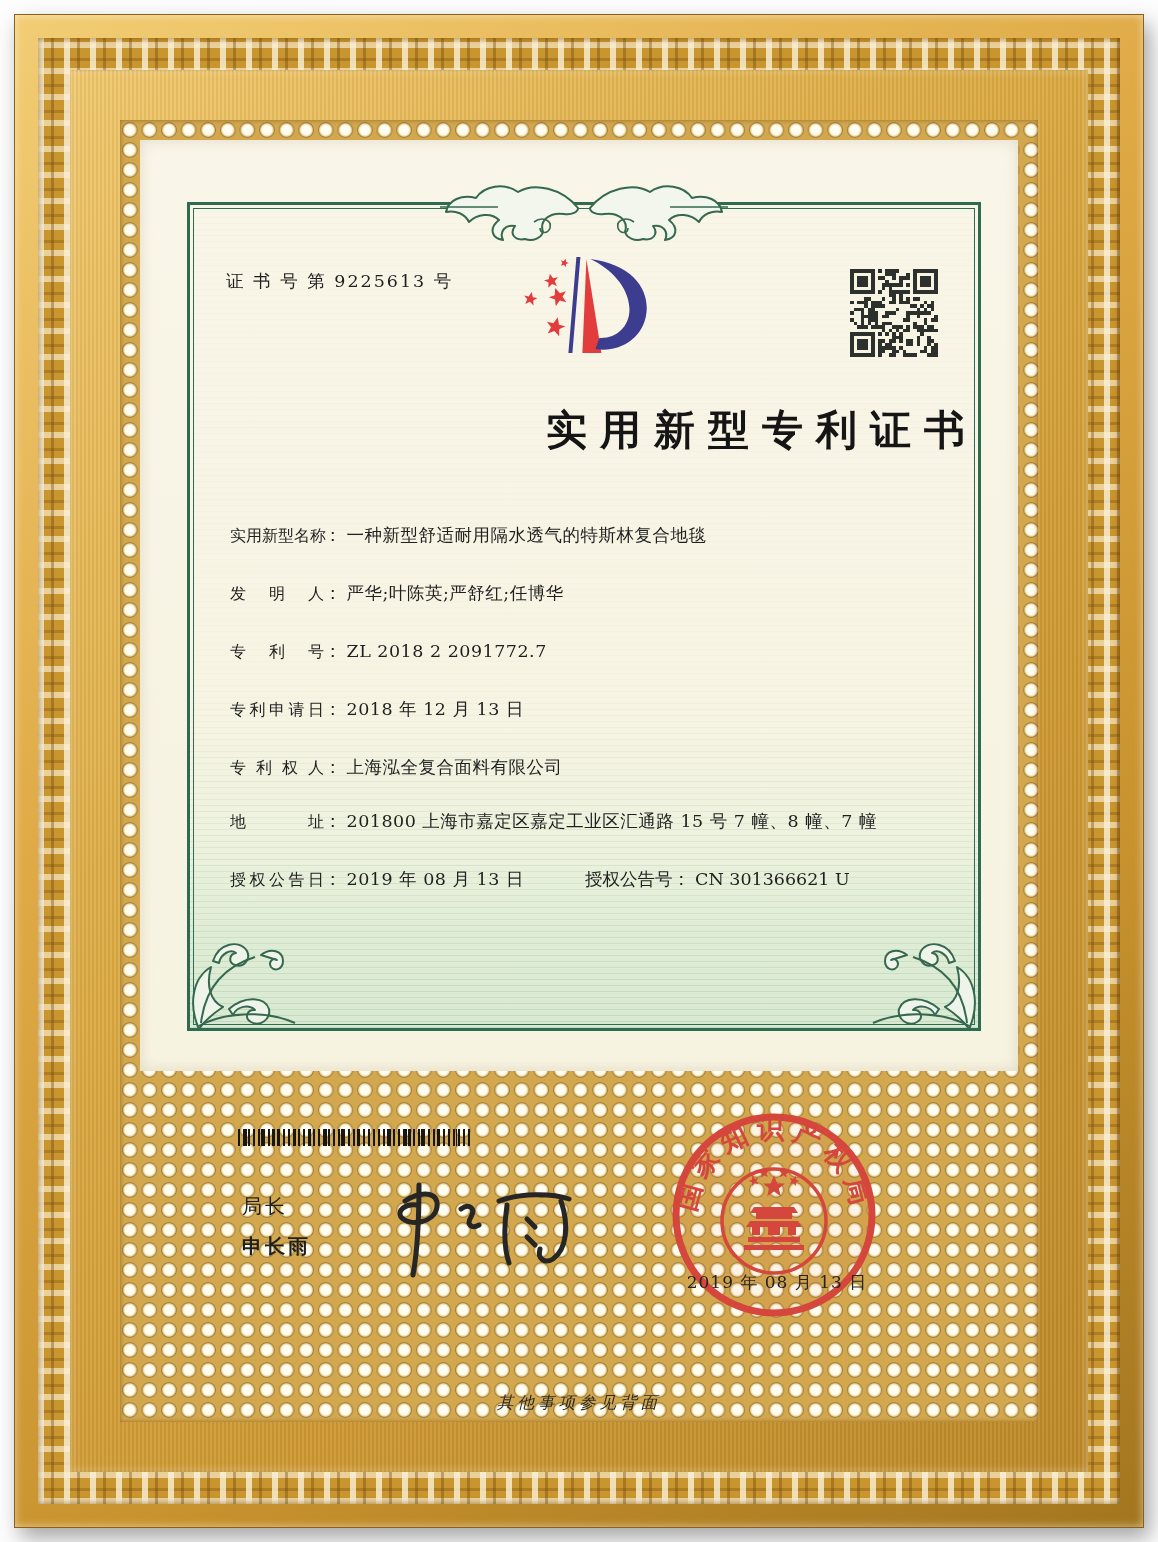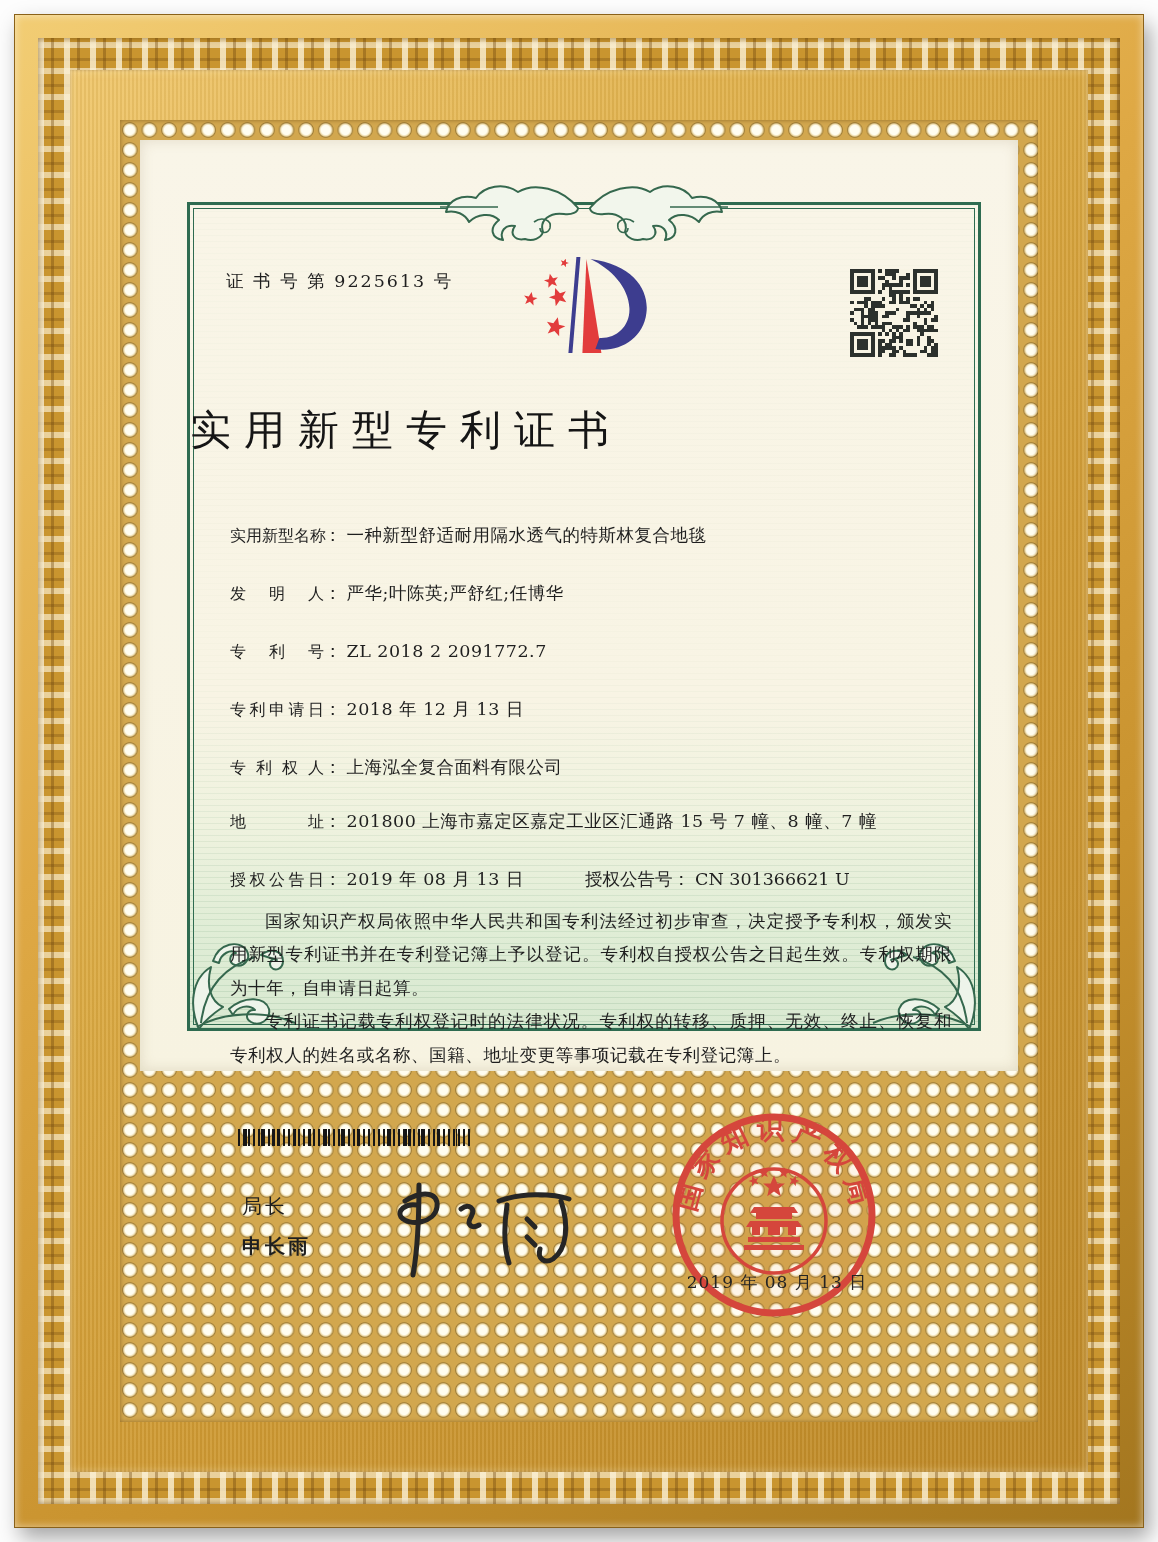--- a/index.html
+++ b/index.html
@@ -36,22 +36,22 @@
       -webkit-mask-image:linear-gradient(180deg, rgba(0,0,0,.1) 0%, rgba(0,0,0,.08) 55%, rgba(0,0,0,.45) 78%, rgba(0,0,0,.7) 100%);
       mask-image:linear-gradient(180deg, rgba(0,0,0,.1) 0%, rgba(0,0,0,.08) 55%, rgba(0,0,0,.45) 78%, rgba(0,0,0,.7) 100%); }
 
   .content { position:absolute; inset:0; color:#1f1f1f; }
 
   .cert-number { position:absolute; left:36px; top:64px; font-size:17.5px; letter-spacing:2px; }
 
   .logo { position:absolute; left:50%; top:44px; transform:translateX(-54%); width:140px; height:114px; }
   .qr { position:absolute; right:40px; top:64px; width:88px; height:88px; }
 
-  .title { position:absolute; left:0; right:0; top:198px; text-align:left;
-      font-size:41px; font-weight:normal; letter-spacing:13px; color:#151515; }
+  .title { position:absolute; left:0; right:0; top:198px; text-align:right;
+      font-size:41px; font-weight:bold; letter-spacing:13px; color:#151515; }
 
   .frow { position:absolute; left:40px; right:34px; display:flex; align-items:flex-start; font-size:17.5px; line-height:33px; }
   .f-label { display:flex; justify-content:space-between; width:94px; flex:0 0 94px; font-size:16px; line-height:33px; }
   .colon { margin-right:5px; }
   .f-value { letter-spacing:.5px; }
   .addr-value { max-width:565px; }
   .grant-extra { position:absolute; left:355px; top:0; display:flex; }
 
   .paras { position:absolute; left:40px; top:700px; width:722px; font-size:17.5px; line-height:33.4px;
       text-align:justify; letter-spacing:.6px; }
@@ -437,24 +437,20 @@
             </span>
             <span class="colon">：</span>
           <span class="f-value">2019 年 08 月 13 日</span>
           <span class="grant-extra">
             <span>授权公告号</span>
               <span class="colon">：</span>
             <span>CN 301366621 U</span>
           </span>
         </div>
 
-        <div class="paras">
-          <p>国家知识产权局依照中华人民共和国专利法经过初步审查，决定授予专利权，颁发实用新型专利证书并在专利登记簿上予以登记。专利权自授权公告之日起生效。专利权期限为十年，自申请日起算。</p>
-          <p>专利证书记载专利权登记时的法律状况。专利权的转移、质押、无效、终止、恢复和专利权人的姓名或名称、国籍、地址变更等事项记载在专利登记簿上。</p>
-        </div>
 
         <div class="barcode"></div>
 
         <div class="director-title">局长</div>
         <div class="director-name">申长雨</div>
 
         <svg class="signature" viewBox="0 0 220 120">
           <g fill="none" stroke="#262626" stroke-width="5" stroke-linecap="round" stroke-linejoin="round">
             <path d="M30,34 C46,24 64,24 62,40 C60,56 34,60 26,50 C22,44 30,36 42,38"></path>
             <path d="M44,18 C44,50 42,86 38,108"></path>
@@ -490,14 +486,15 @@
               <rect x="120" y="118" width="8" height="8"></rect>
             <rect x="80" y="128" width="52" height="5"></rect>
             <rect x="76" y="136" width="60" height="5"></rect>
           </g>
         </svg>
         <div class="seal-date">2019 年 08 月 13 日</div>
 
       </div>
     </div>
 
+    <div class="back-note">其他事项参见背面</div>
   </div>
 </div>
 
 </body></html>

